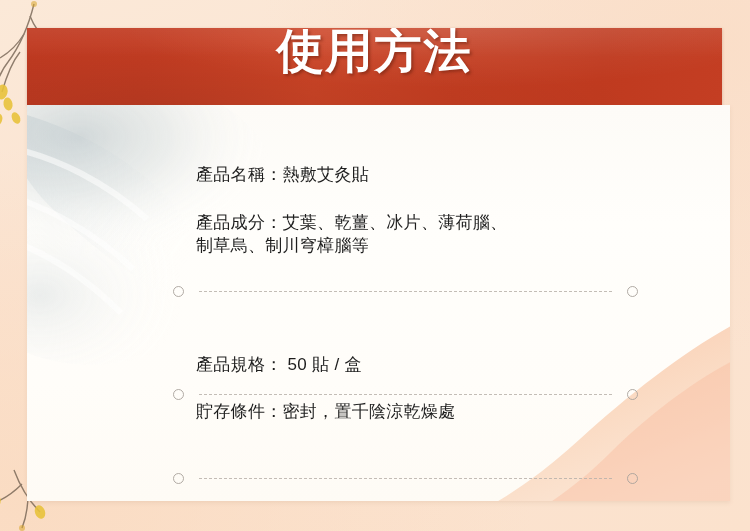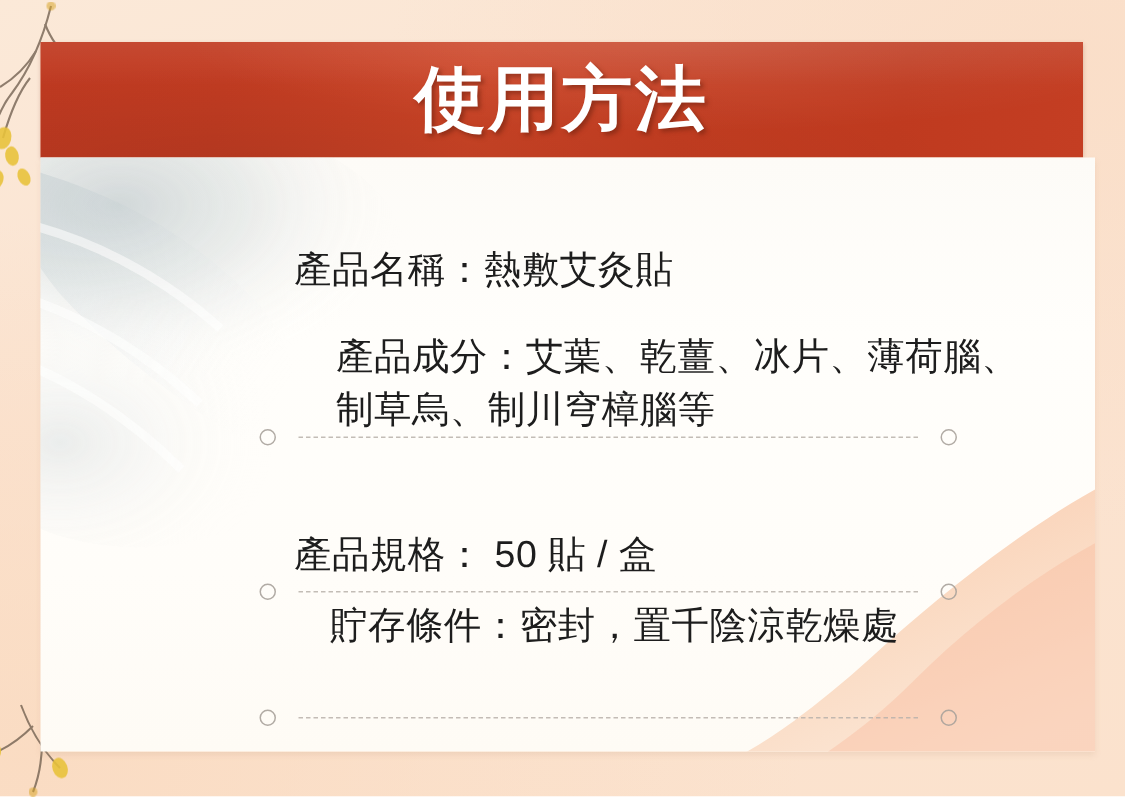--- a/index.html
+++ b/index.html
@@ -44,21 +44,20 @@
   
   .banner {
     position: absolute;
     left: 27px;
     top: 28px;
     width: 695px;
     height: 77px;
     background: linear-gradient(100deg, #c03a21 0%, #c23c22 18%, #cc4426 42%, #c33d21 62%, #bf3a1f 82%, #c43e23 100%);
     box-shadow: 0 1px 3px rgba(120,40,20,0.25);
     display: flex;
-    align-items: center;
     justify-content: center;
     overflow: hidden;
   }
   .banner::after {
     content: "";
     position: absolute;
     inset: 0;
     background:
       linear-gradient(180deg, rgba(255,255,255,0.07) 0%, rgba(255,255,255,0) 38%),
       radial-gradient(ellipse at 62% 0%, rgba(255,255,255,0.10) 0%, rgba(255,255,255,0) 55%),
@@ -117,31 +116,31 @@
     left: 0;
     top: 0;
     width: 100%;
     height: 100%;
   }
 
   .spec-text {
     position: absolute;
     left: 169px;
     color: #1d1d1d;
-    font-size: 25px;
+    font-size: 17px;
     line-height: 1.38;
     letter-spacing: 0.3px;
     white-space: pre-line;
     z-index: 3;
   }
 
   .row-0 .spec-text { top: 58px; }
-  .row-1 .spec-text { top: 116px; margin-left: 28px; }
+  .row-1 .spec-text { top: 106px; }
   .row-2 .spec-text { top: 220px; margin-top: 28px; }
-  .row-3 .spec-text { top: 295px; margin-left: 24px; }
+  .row-3 .spec-text { top: 295px; }
 
   
   .divider {
     position: absolute;
     left: 0;
     width: 100%;
     height: 12px;
     z-index: 2;
   }
   .div-0 { top: 181px; }

